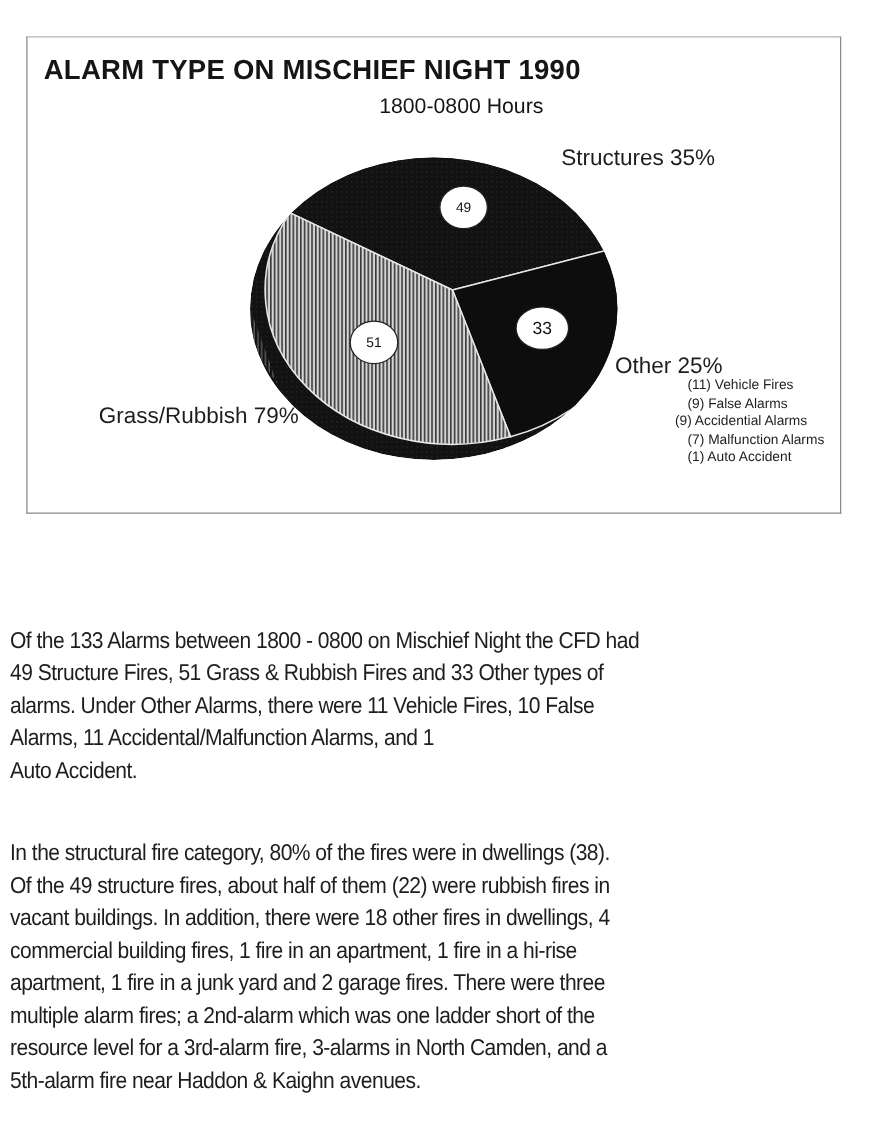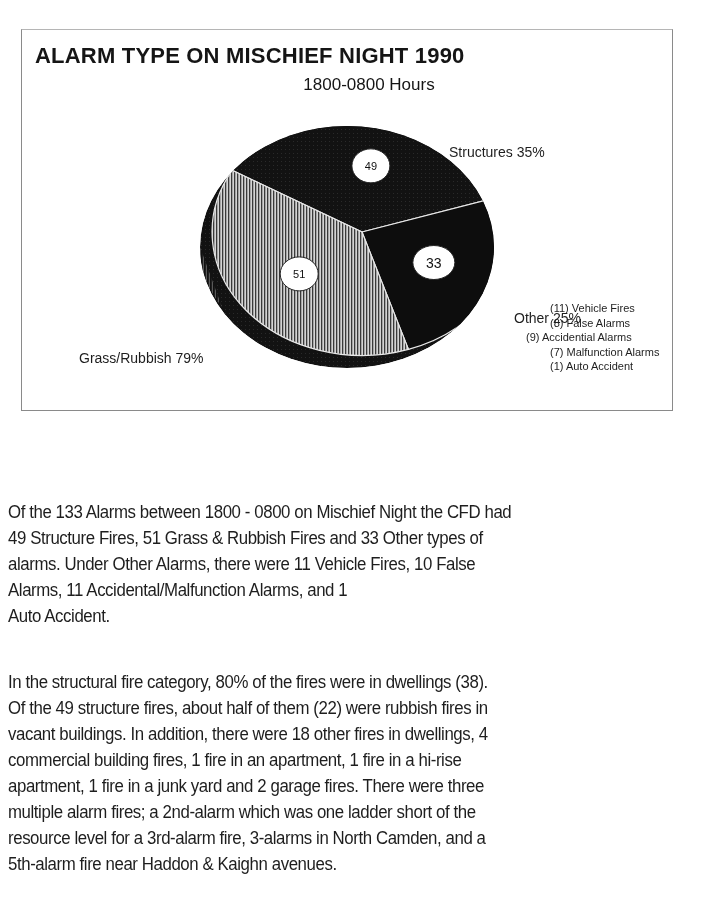--- a/index.html
+++ b/index.html
@@ -4,21 +4,21 @@
 <style>
   html, body { margin: 0; padding: 0; background: #ffffff; }
   body { width: 710px; height: 900px; position: relative; overflow: hidden;
          font-family: "Liberation Sans", sans-serif; color: #1a1a1a; }
   .frame { position: absolute; left: 21px; top: 29px; width: 652px; height: 382px;
            border: 1px solid #8a8a8a; border-top-color: #b5b5b5; box-sizing: border-box; }
   .title { position: absolute; left: 35px; top: 43px; font-size: 22px; font-weight: bold;
            letter-spacing: 0.2px; color: #151515; white-space: nowrap; }
   .subtitle { position: absolute; left: 0; width: 710px; top: 75px; text-align: center;
               font-size: 17px; color: #151515; padding-left: 28px; box-sizing: border-box; }
-  .lbl { position: absolute; font-size: 14px; color: #1e1e1e; white-space: nowrap; margin-top: 28px; }
+  .lbl { position: absolute; font-size: 18px; color: #1e1e1e; white-space: nowrap; }
   .sub { position: absolute; font-size: 11px; color: #1e1e1e; white-space: nowrap; line-height: 14.5px; margin-left: 36px; }
   svg.pie { position: absolute; left: 0; top: 0; }
   .body-text { position: absolute; left: 8px; width: 700px; font-family: "Liberation Sans", sans-serif;
                font-size: 18.3px; line-height: 26px; color: #1e1e1e; letter-spacing: -0.45px;
                transform: scaleX(0.92); transform-origin: left top; }
   .p1 { top: 499px; }
   .p2 { top: 669px; }
   .body-text div { white-space: nowrap; }
 </style>
 </head>
@@ -57,27 +57,27 @@
       <ellipse cx="370.89416466737134" cy="165.85391342449046" rx="19" ry="17" fill="#fff" stroke="#222" stroke-width="1"></ellipse>
       <text x="370.89416466737134" y="169.85391342449046" text-anchor="middle" font-size="11" font-family="Liberation Sans, sans-serif" fill="#111">49</text>
       <ellipse cx="433.84908230652167" cy="262.5161432071358" rx="21" ry="17" fill="#fff" stroke="#222" stroke-width="1"></ellipse>
       <text x="433.84908230652167" y="267.5161432071358" text-anchor="middle" font-size="14" font-family="Liberation Sans, sans-serif" fill="#111">33</text>
       <ellipse cx="299.1877847085036" cy="273.90162970948717" rx="19" ry="17" fill="#fff" stroke="#222" stroke-width="1"></ellipse>
       <text x="299.1877847085036" y="277.90162970948717" text-anchor="middle" font-size="11" font-family="Liberation Sans, sans-serif" fill="#111">51</text>
     </g>
   </svg>
 
 <div class="lbl" style="left:449px; top:116px;">Structures 35%</div>
-<div class="lbl" style="left:514px; top:282px;text-align:right;">Other 25%</div>
+<div class="lbl" style="left:492px; top:282px;text-align:right;">Other 25%</div>
 <div class="lbl" style="left:79px; top:322px;">Grass/Rubbish 79%</div>
 
 <div>
   <div class="sub" style="left:514px; top:301px;">(11) Vehicle Fires</div>
-  <div class="sub" style="left:514px; top:315.5px;">(8) False Alarms</div>
-  <div class="sub" style="left:490px; top:330px;">(9)  Accidential Alarms</div>
+  <div class="sub" style="left:514px; top:315.5px;">(9) False Alarms</div>
+  <div class="sub" style="left:504px; top:330px;">(9)  Accidential Alarms</div>
   <div class="sub" style="left:514px; top:344.5px;">(7)  Malfunction Alarms</div>
   <div class="sub" style="left:514px; top:359px;">(1) Auto Accident</div>
 </div>
 
 <div class="body-text p1">
   <div>Of the 133 Alarms between 1800 - 0800 on Mischief Night the CFD had</div>
   <div>49 Structure Fires, 51 Grass &amp; Rubbish Fires and 33 Other types of</div>
   <div>alarms.  Under Other Alarms, there were 11 Vehicle Fires, 10 False</div>
   <div>Alarms, 11 Accidental/Malfunction Alarms, and 1</div>
   <div>Auto Accident.</div>

